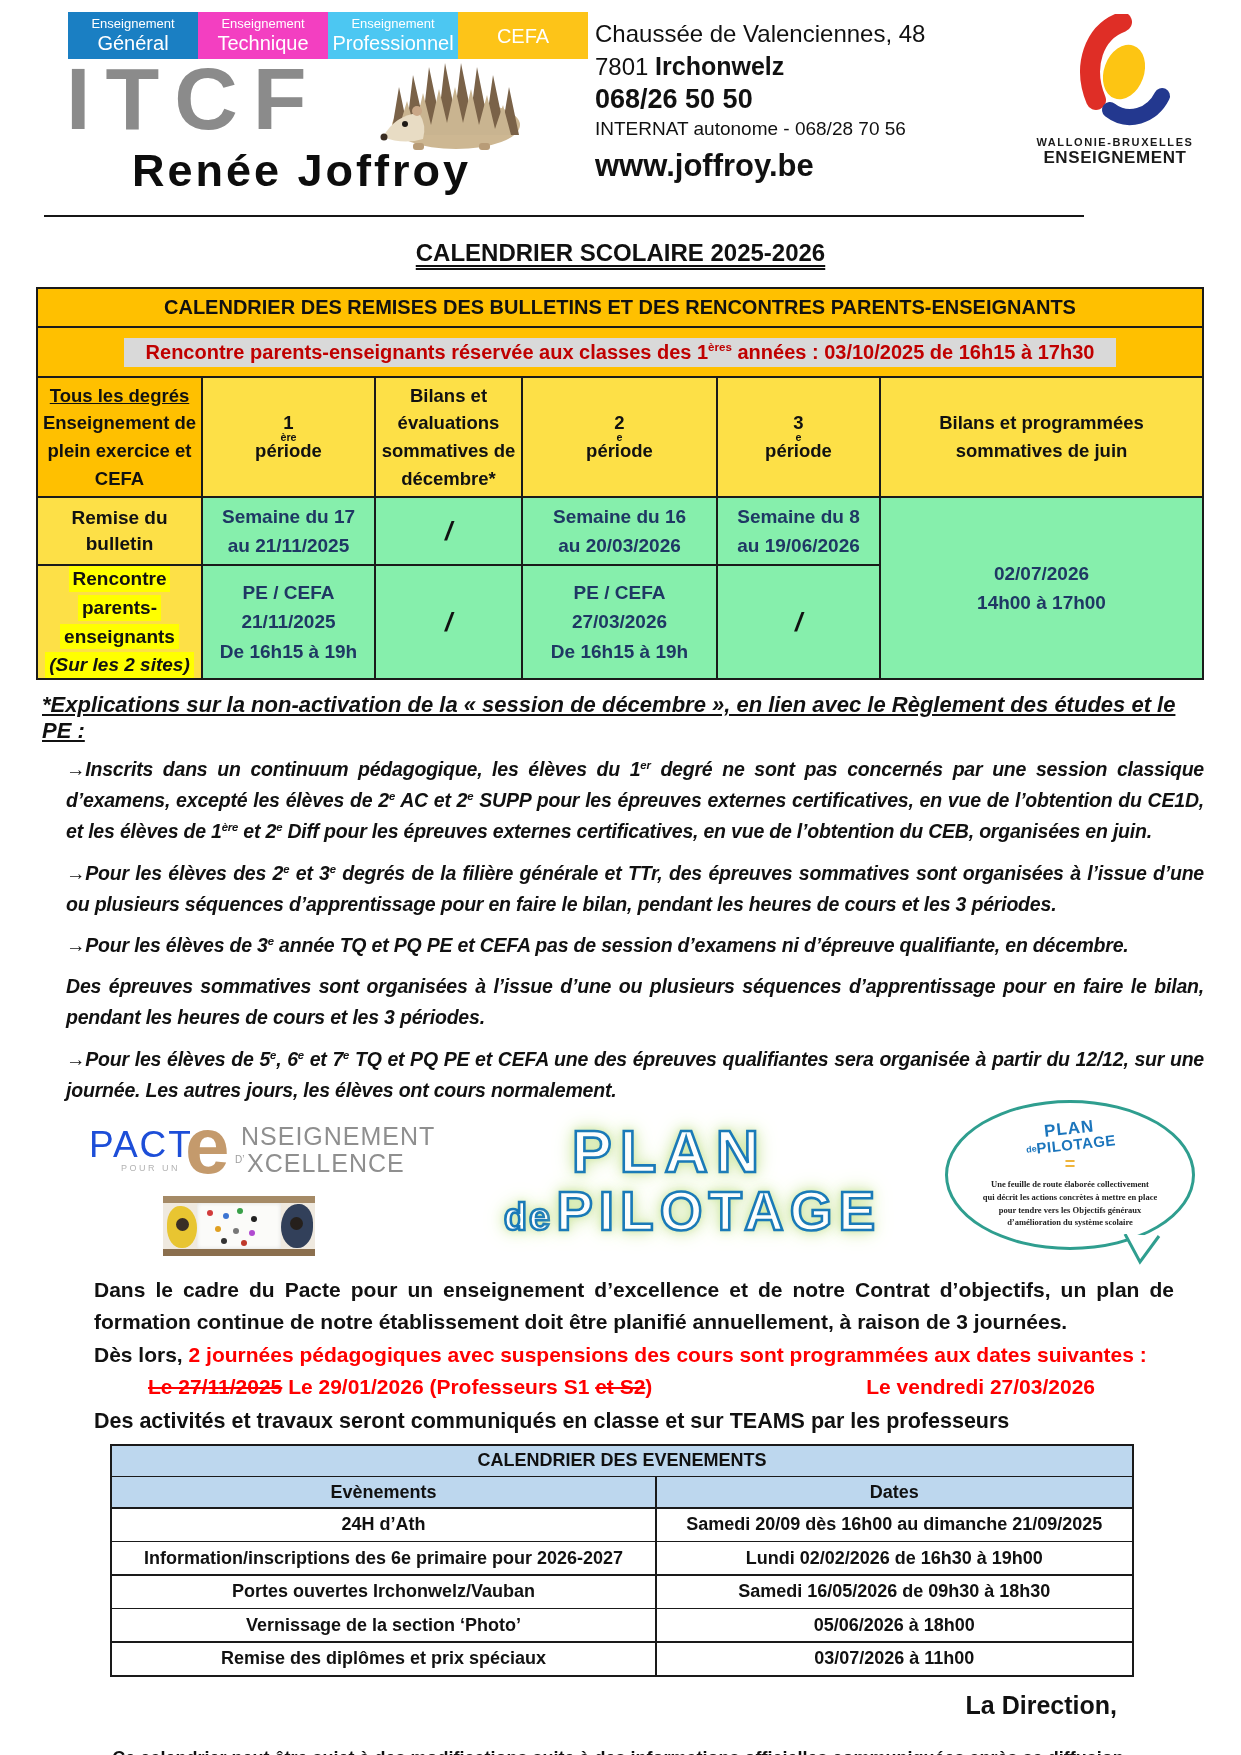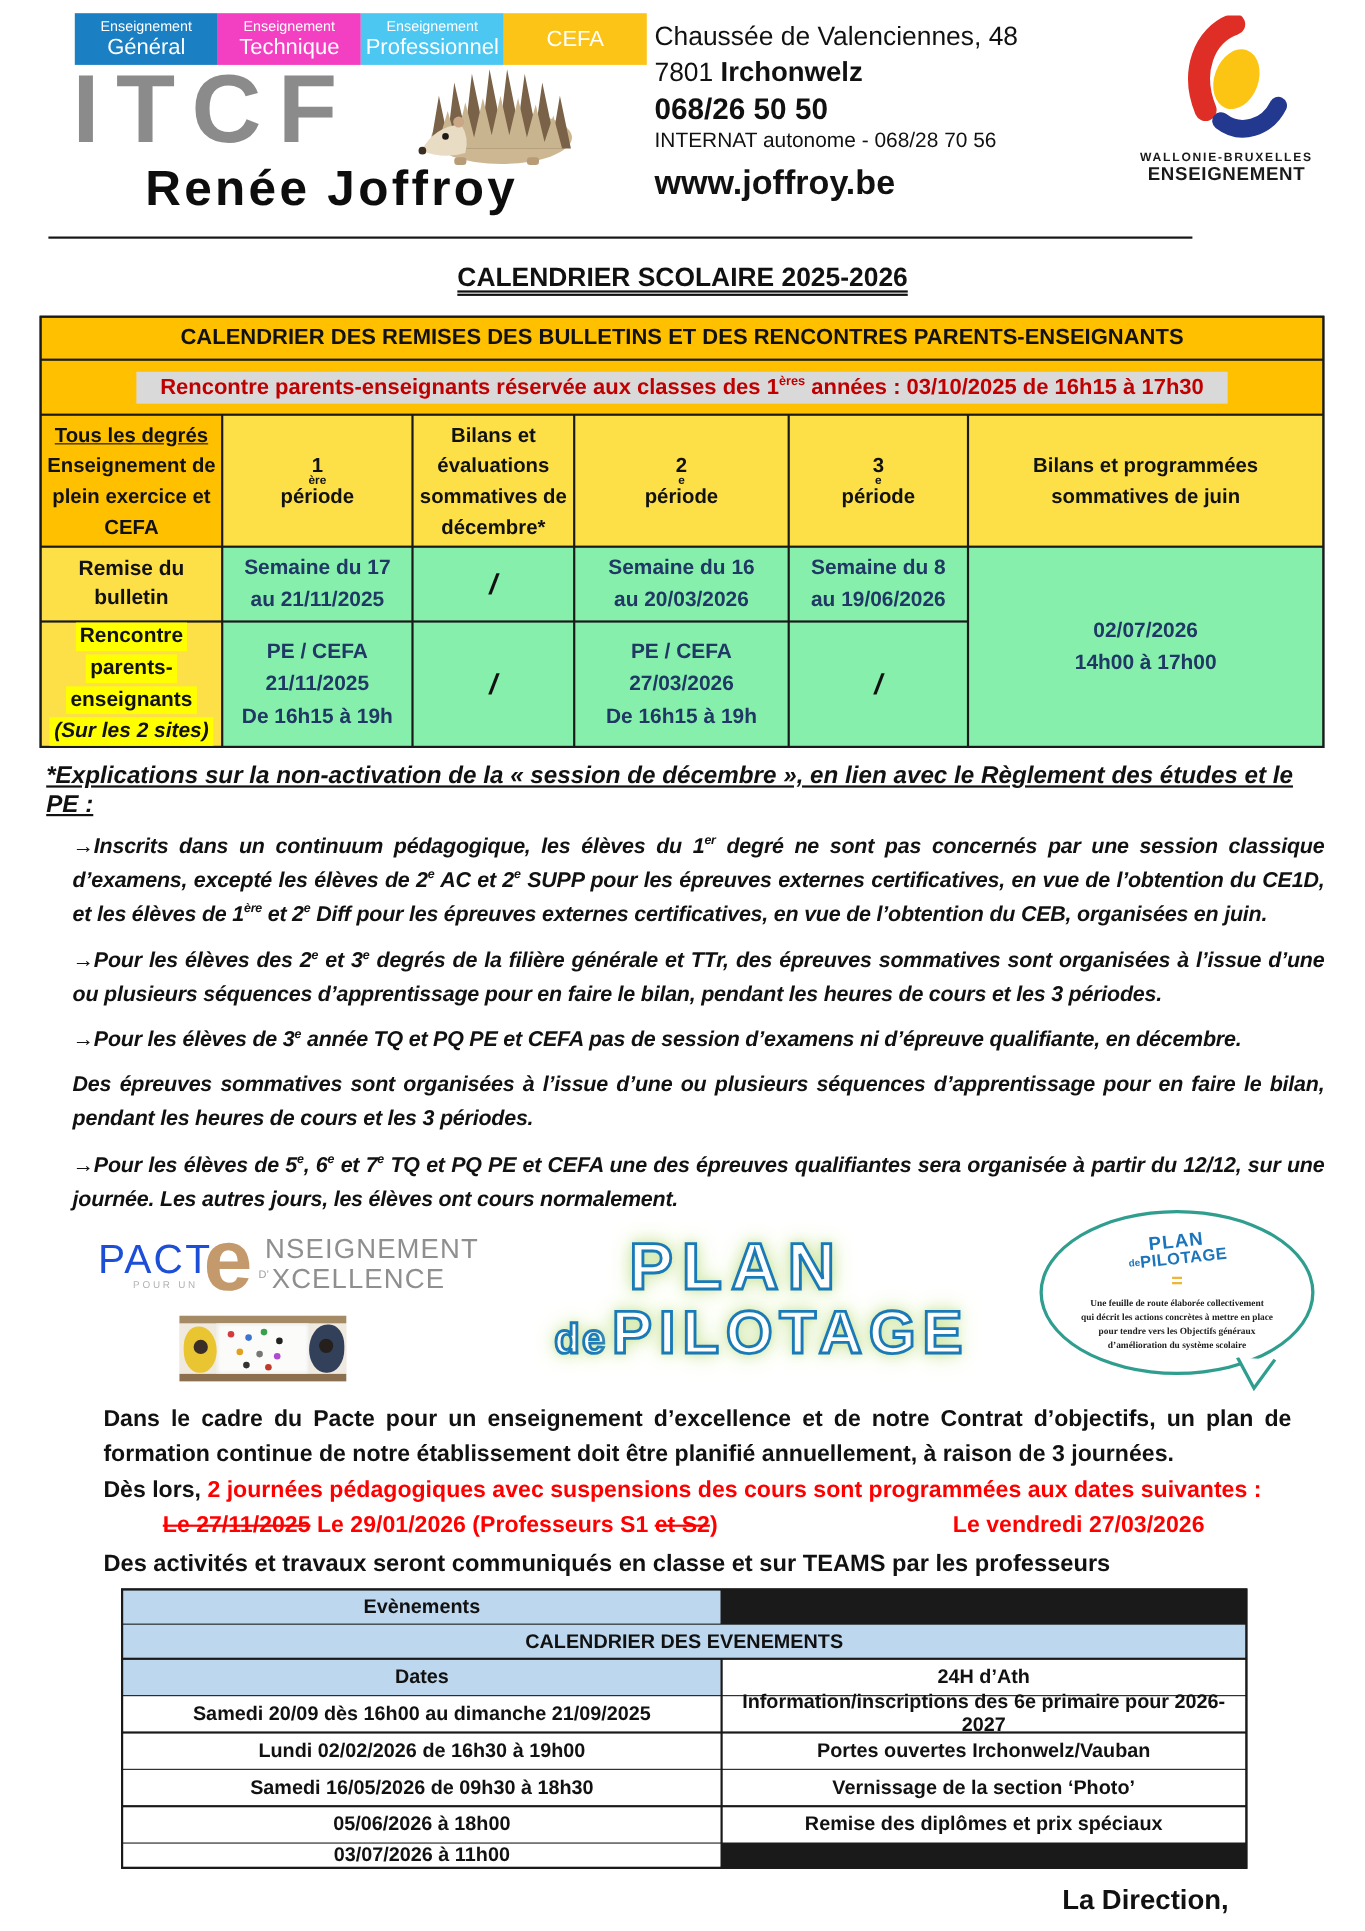--- a/index.html
+++ b/index.html
@@ -314,22 +314,22 @@
       <span>Dès lors, </span><span class="red">2 journées pédagogiques avec suspensions des cours sont programmées aux dates suivantes :</span>
     </div>
     <div class="dates-row">
       <span><span class="strike">Le 27/11/2025</span><span> Le 29/01/2026 (Professeurs S1 </span><span class="strike">et S2</span><span>)</span></span>
       <span>Le vendredi 27/03/2026</span>
     </div>
     <div class="pil-p3">Des activités et travaux seront communiqués en classe et sur TEAMS par les professeurs</div>
   </div>
 
   <div class="ev-grid">
+    <div class="ev ev-title">CALENDRIER DES EVENEMENTS</div>
     <div class="ev ev-head">Evènements</div>
-    <div class="ev ev-title">CALENDRIER DES EVENEMENTS</div>
     <div class="ev ev-head">Dates</div>
 
     <div class="ev">24H d’Ath</div>
     <div class="ev">Samedi 20/09 dès 16h00 au dimanche 21/09/2025</div>
     <div class="ev">Information/inscriptions des 6e primaire pour 2026-2027</div>
     <div class="ev">Lundi 02/02/2026 de 16h30 à 19h00</div>
     <div class="ev">Portes ouvertes Irchonwelz/Vauban</div>
     <div class="ev">Samedi 16/05/2026 de 09h30 à 18h30</div>
     <div class="ev">Vernissage de la section ‘Photo’</div>
     <div class="ev">05/06/2026 à 18h00</div>

